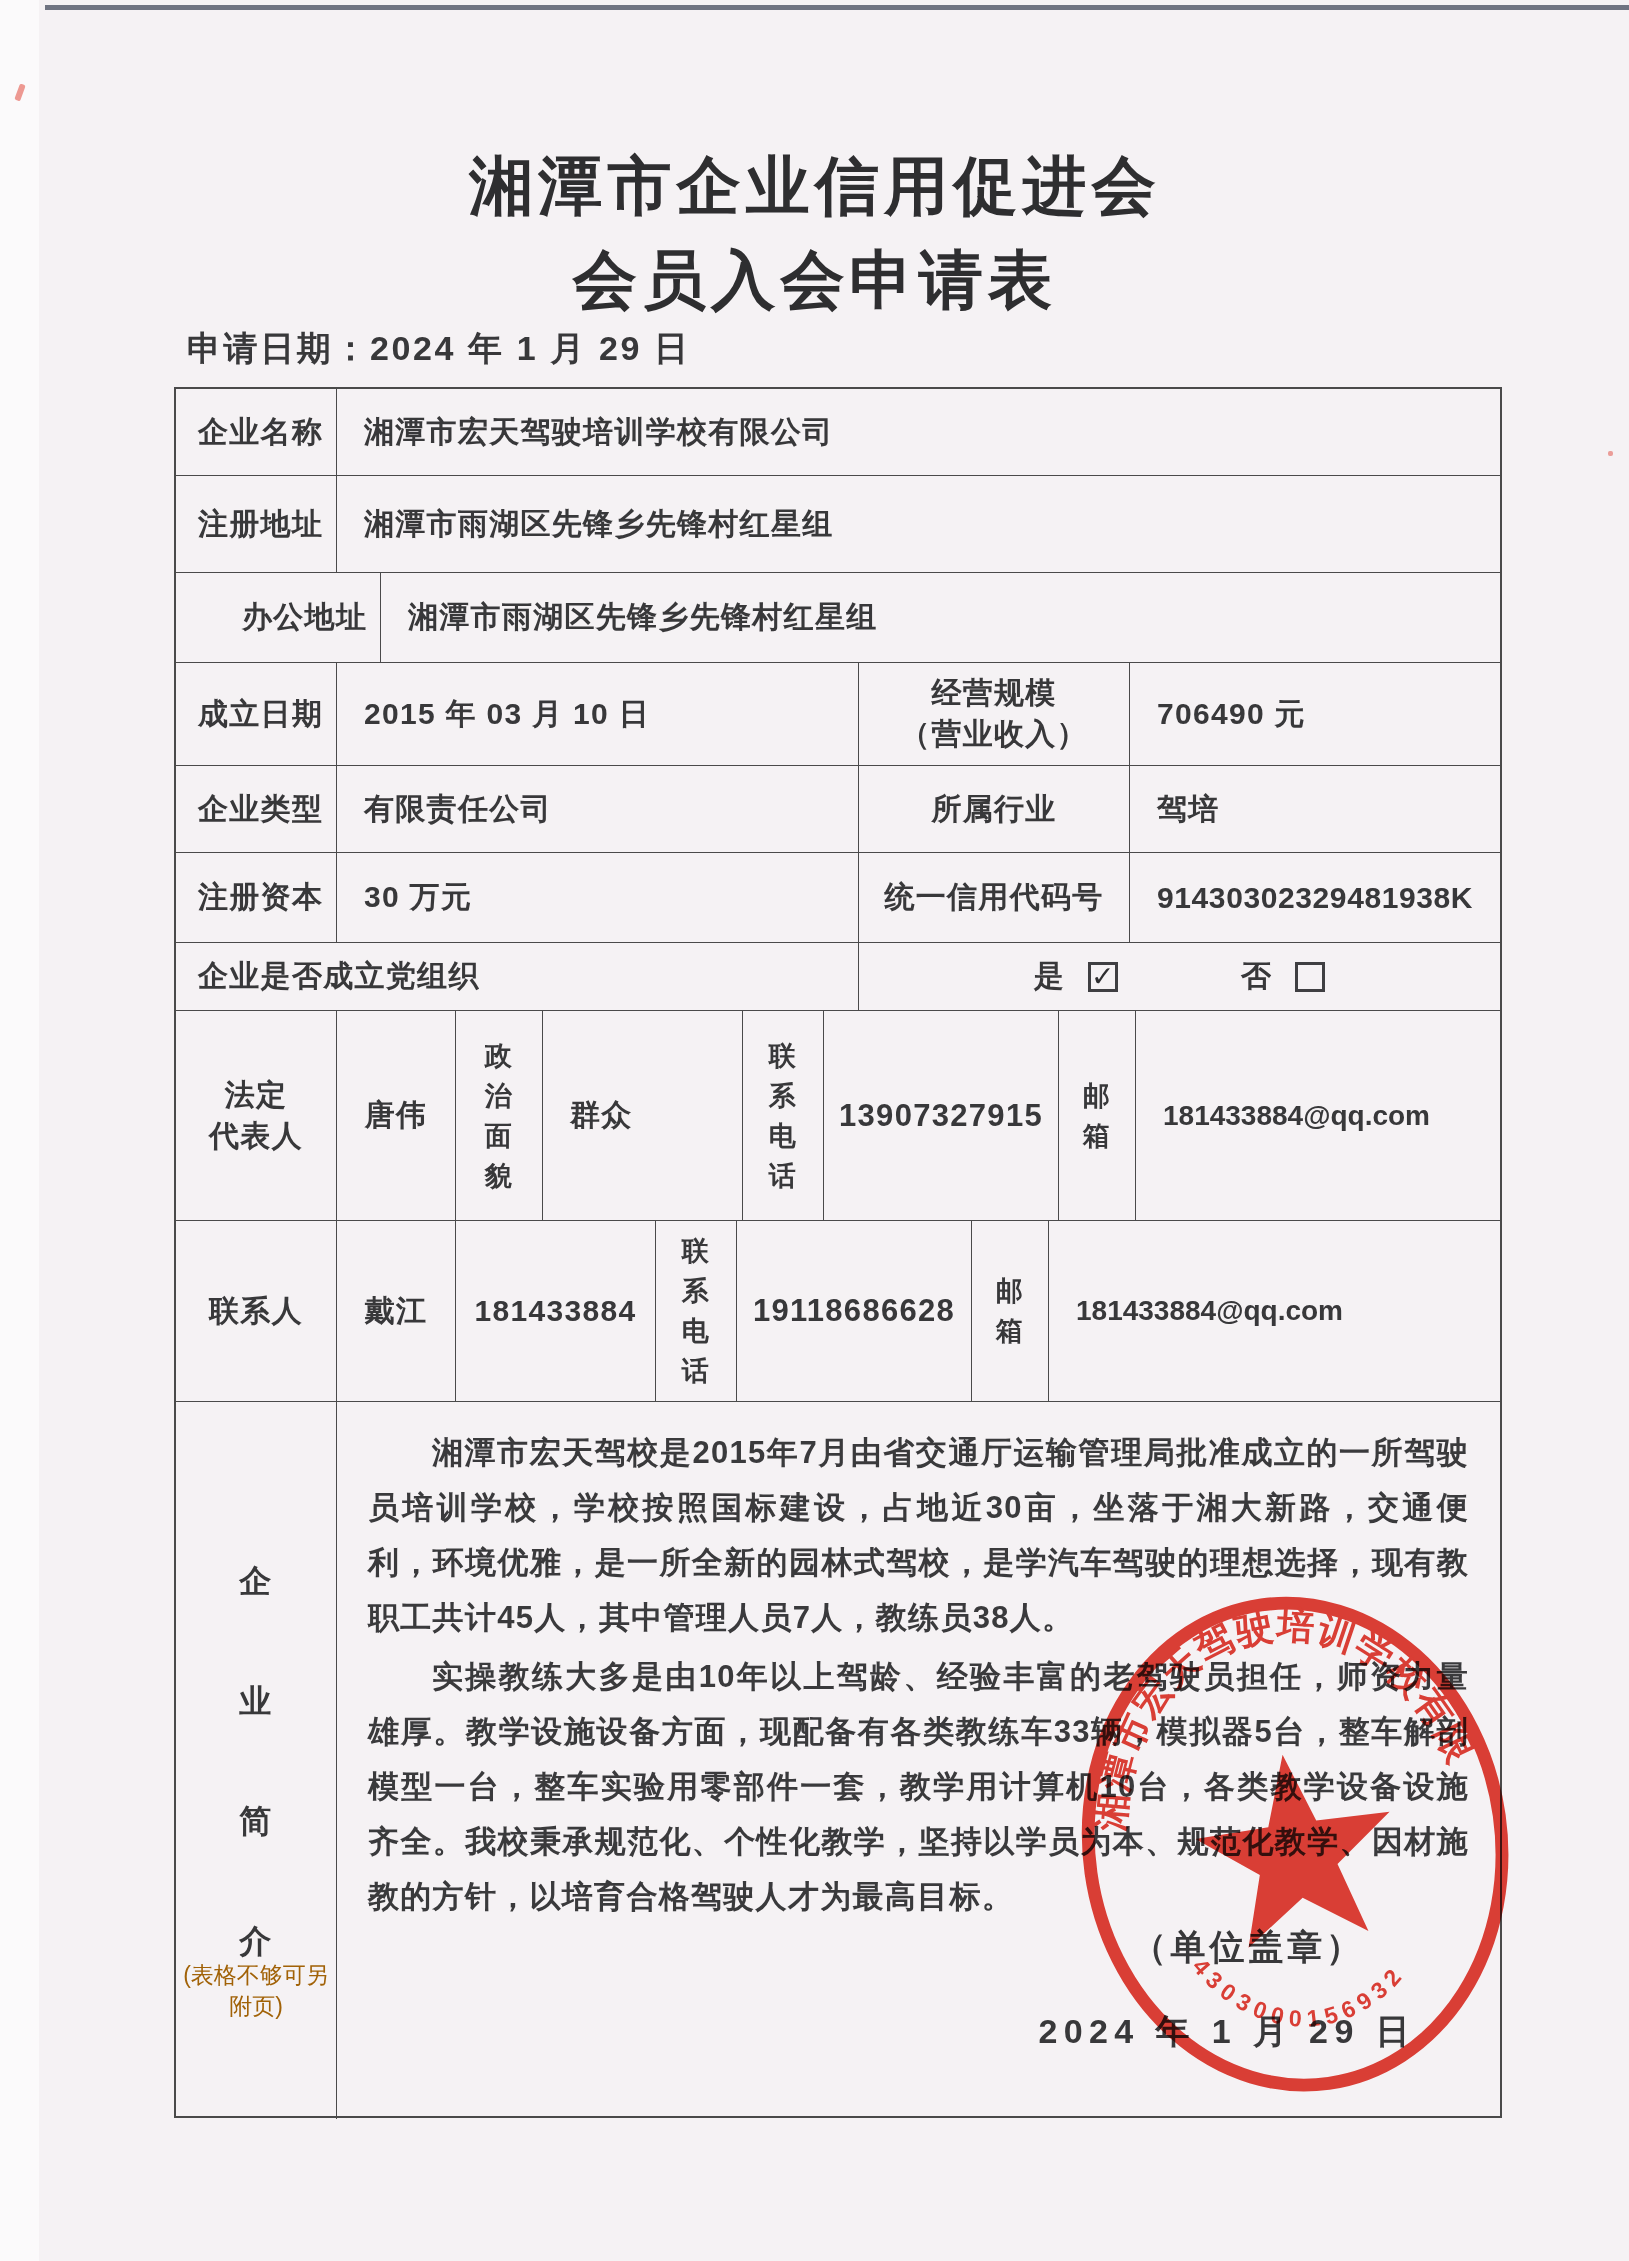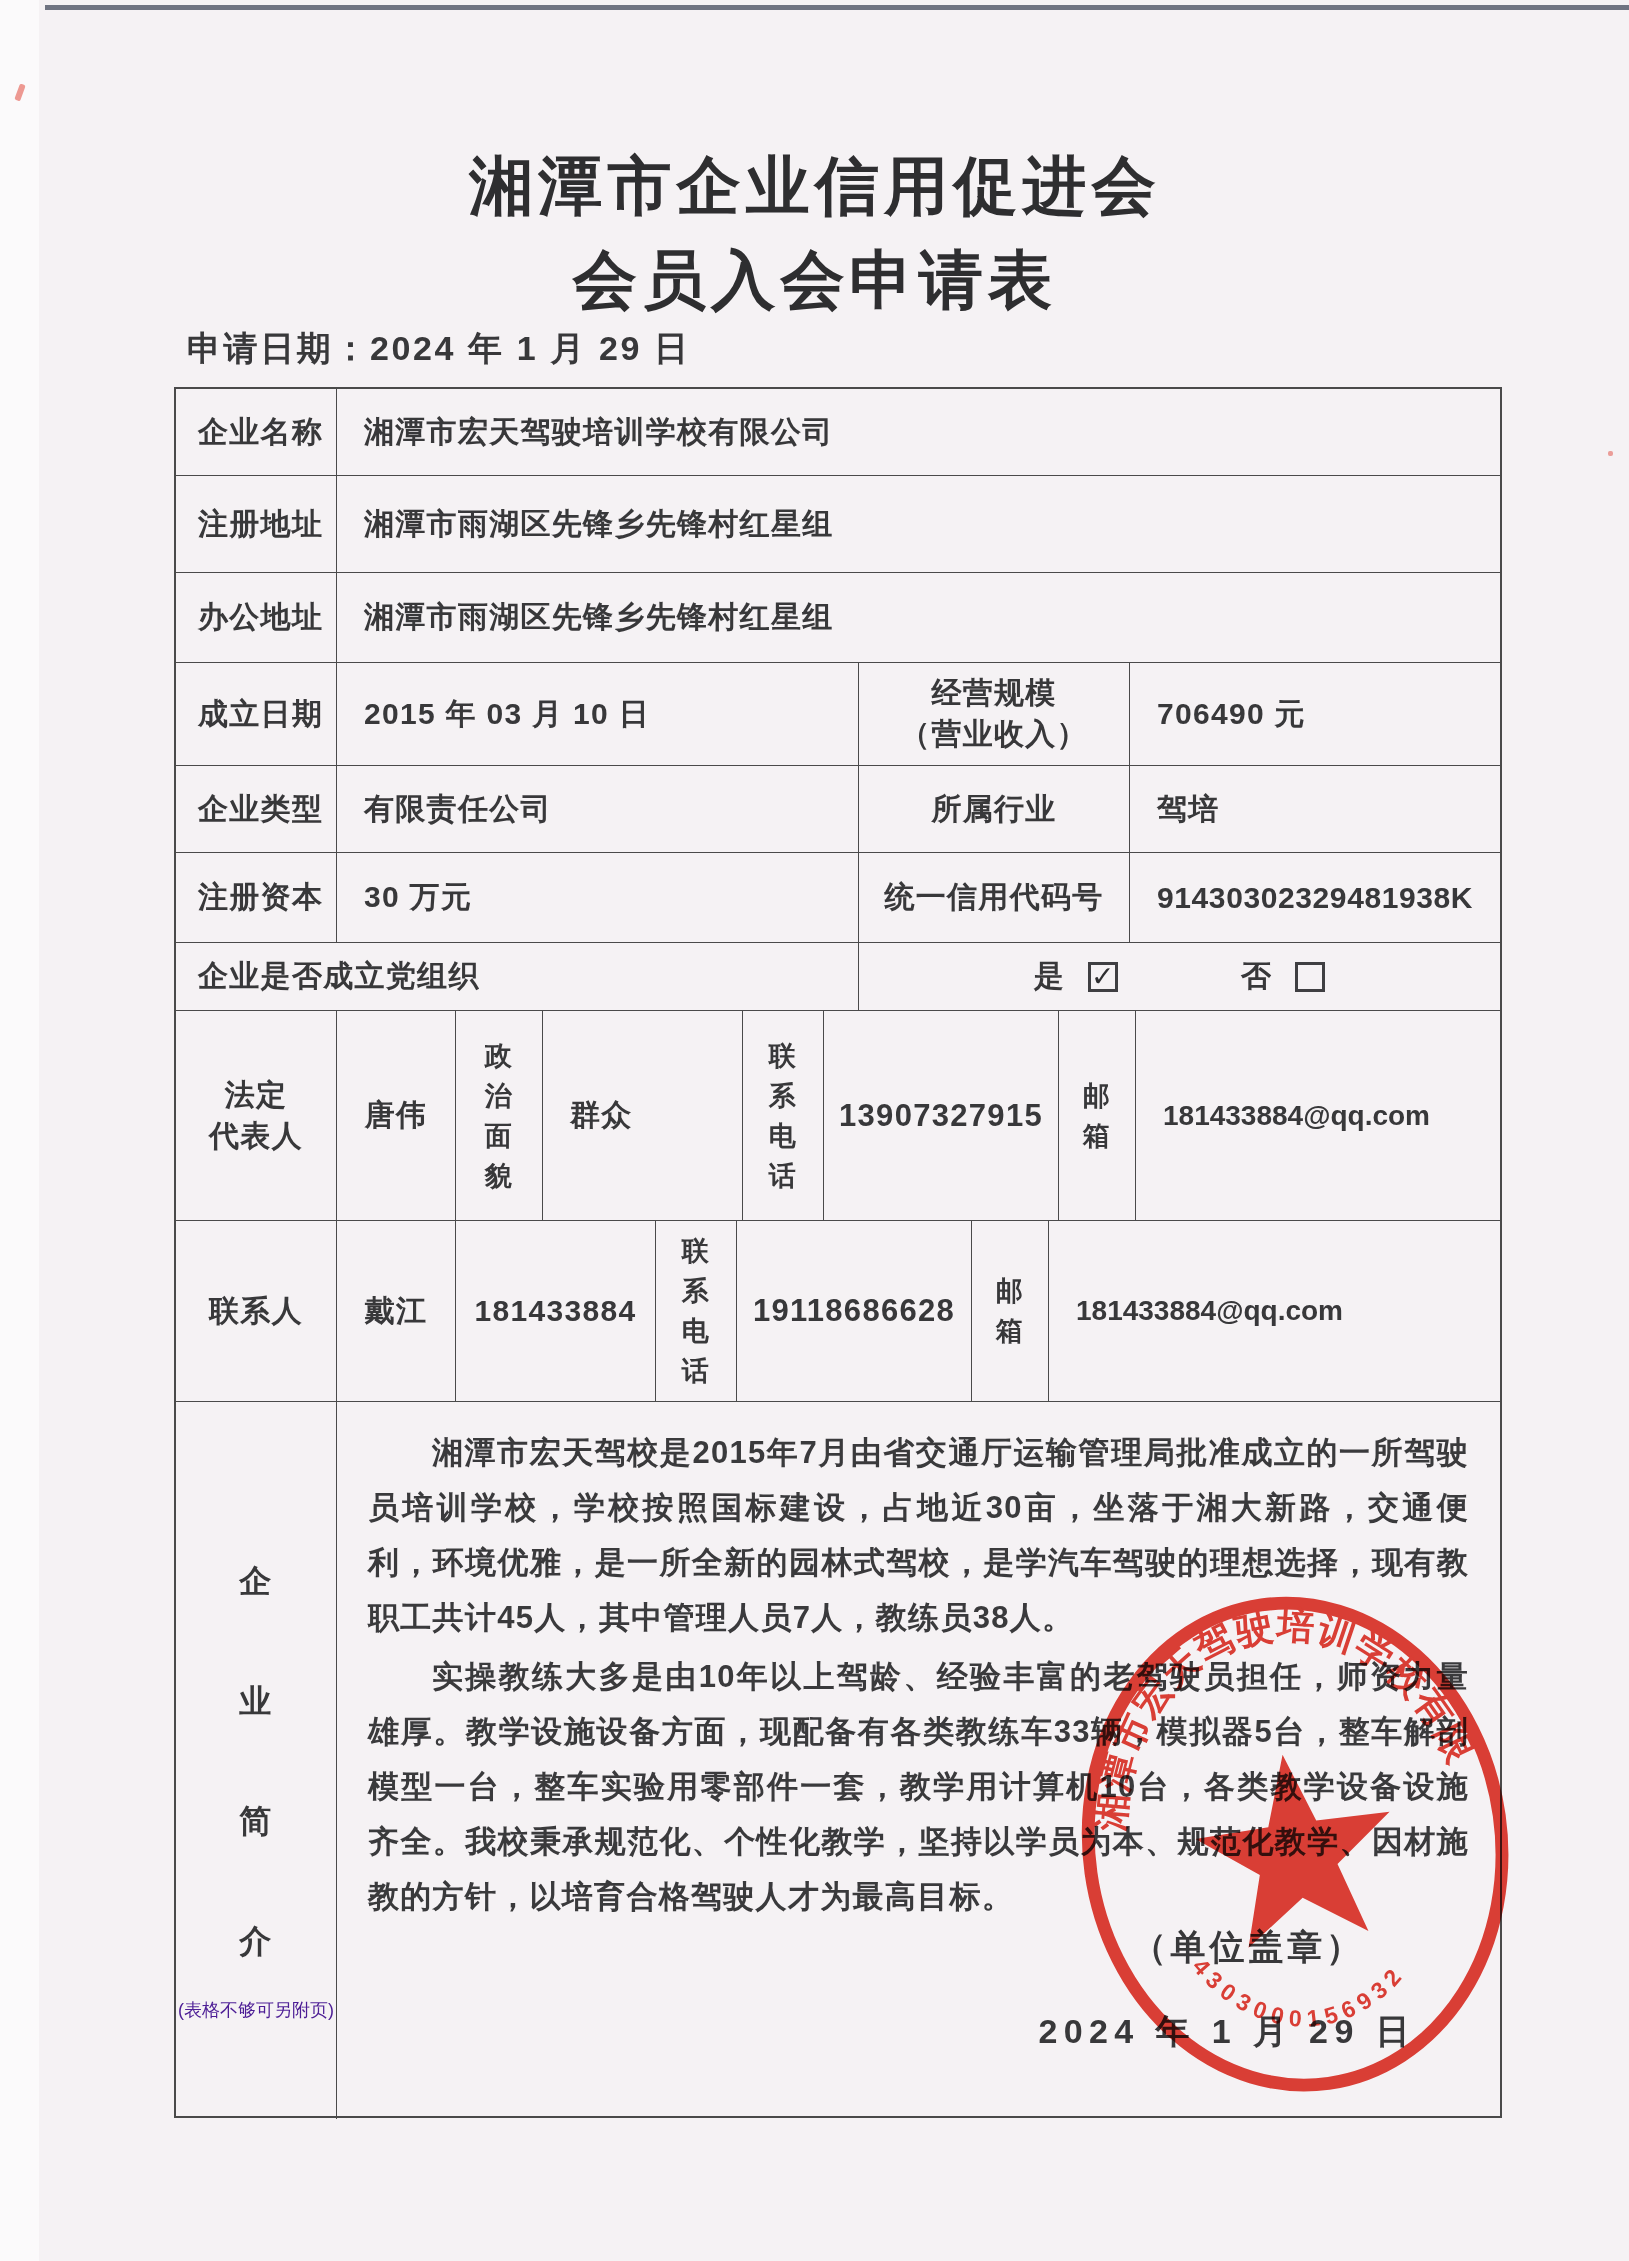--- a/index.html
+++ b/index.html
@@ -50,21 +50,21 @@
 
   
   .cbgroup{display:flex;align-items:center;gap:23px;}
   .cb{display:inline-block;width:30px;height:30px;border:3.2px solid #3f3f42;box-sizing:border-box;
       text-align:center;line-height:24.5px;font-size:28px;font-weight:bold;color:#2e2e30;}
 
   
   .profile-label{flex-direction:column;justify-content:center;position:relative;}
   .profile-label .big{font-size:32px;font-weight:bold;line-height:120px;white-space:pre-line;text-align:center;}
   .profile-label .note{position:absolute;bottom:97px;left:0;width:100%;text-align:center;
-      font-size:18px;letter-spacing:0;font-weight:normal;color:#4c1d95;}
+      font-size:23px;letter-spacing:0;font-weight:normal;color:#a16207;}
   .profile-content{flex-direction:column;align-items:stretch;justify-content:flex-start;position:relative;
       padding:23px 31px 0 31px;}
   .para{font-size:31px;line-height:55px;letter-spacing:1.3px;text-indent:64px;text-align:justify;
       font-weight:bold;color:#3a3a3c;margin:0 0 3.9px 0;}
   .seal-hint{position:absolute;right:135px;bottom:148px;font-size:35px;font-weight:bold;letter-spacing:3.9px;}
   .sign-date{position:absolute;right:84px;bottom:64px;font-size:34px;font-weight:bold;letter-spacing:6.4px;}
 
   
   .stamp{position:absolute;left:1048px;top:1567px;width:496px;height:567px;
       transform:rotate(-8deg);mix-blend-mode:multiply;opacity:.92;pointer-events:none;}
@@ -95,21 +95,21 @@
     <div class="row" style="height:87px;">
       <div class="cell w-label lab">企业名称</div>
       <div class="cell w-rest val">湘潭市宏天驾驶培训学校有限公司</div>
     </div>
 
     <div class="row" style="height:97px;">
       <div class="cell w-label lab">注册地址</div>
       <div class="cell w-rest val">湘潭市雨湖区先锋乡先锋村红星组</div>
     </div>
 
-    <div class="row" style="height:90px;">
+    <div class="row" style="height:90px;padding-left:44px;">
       <div class="cell w-label lab">办公地址</div>
       <div class="cell w-rest val">湘潭市雨湖区先锋乡先锋村红星组</div>
     </div>
 
     <div class="row" style="height:103px;">
       <div class="cell w-label lab">成立日期</div>
       <div class="cell w-810 val">2015 年 03 月 10 日</div>
       <div class="cell w-420 lab center ml">经营规模
 （营业收入）</div>
       <div class="cell w-rest val">706490 元</div>

